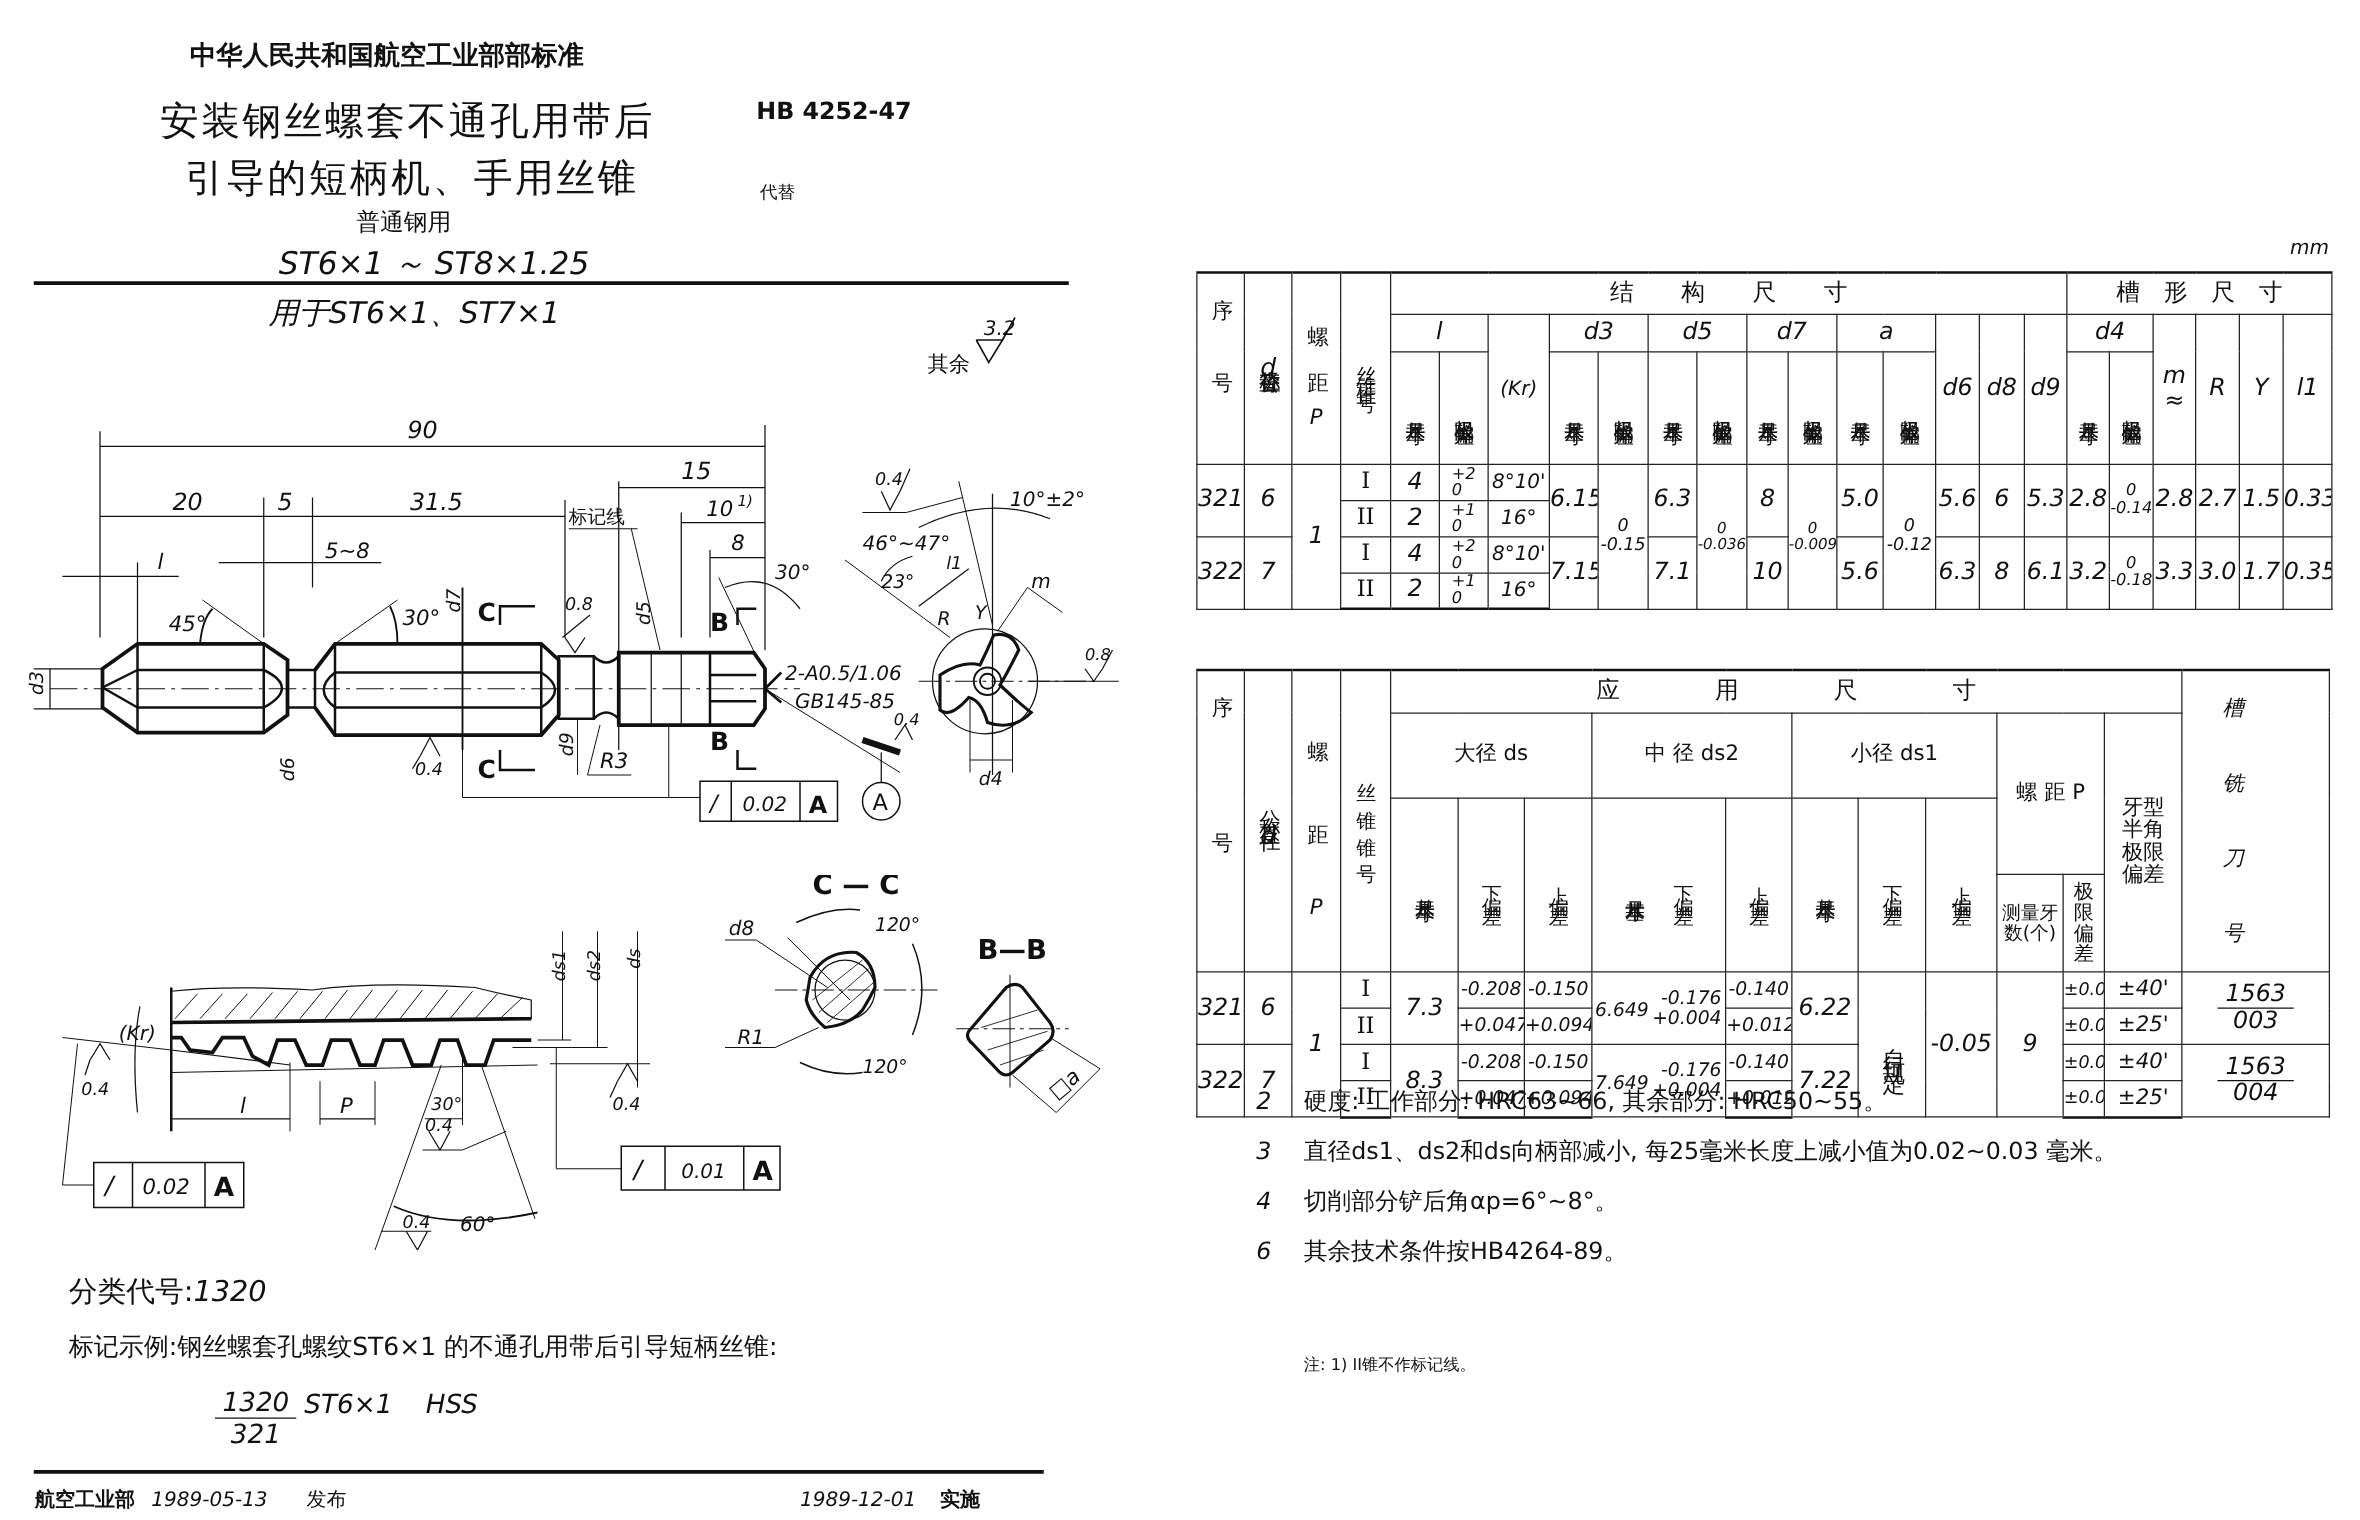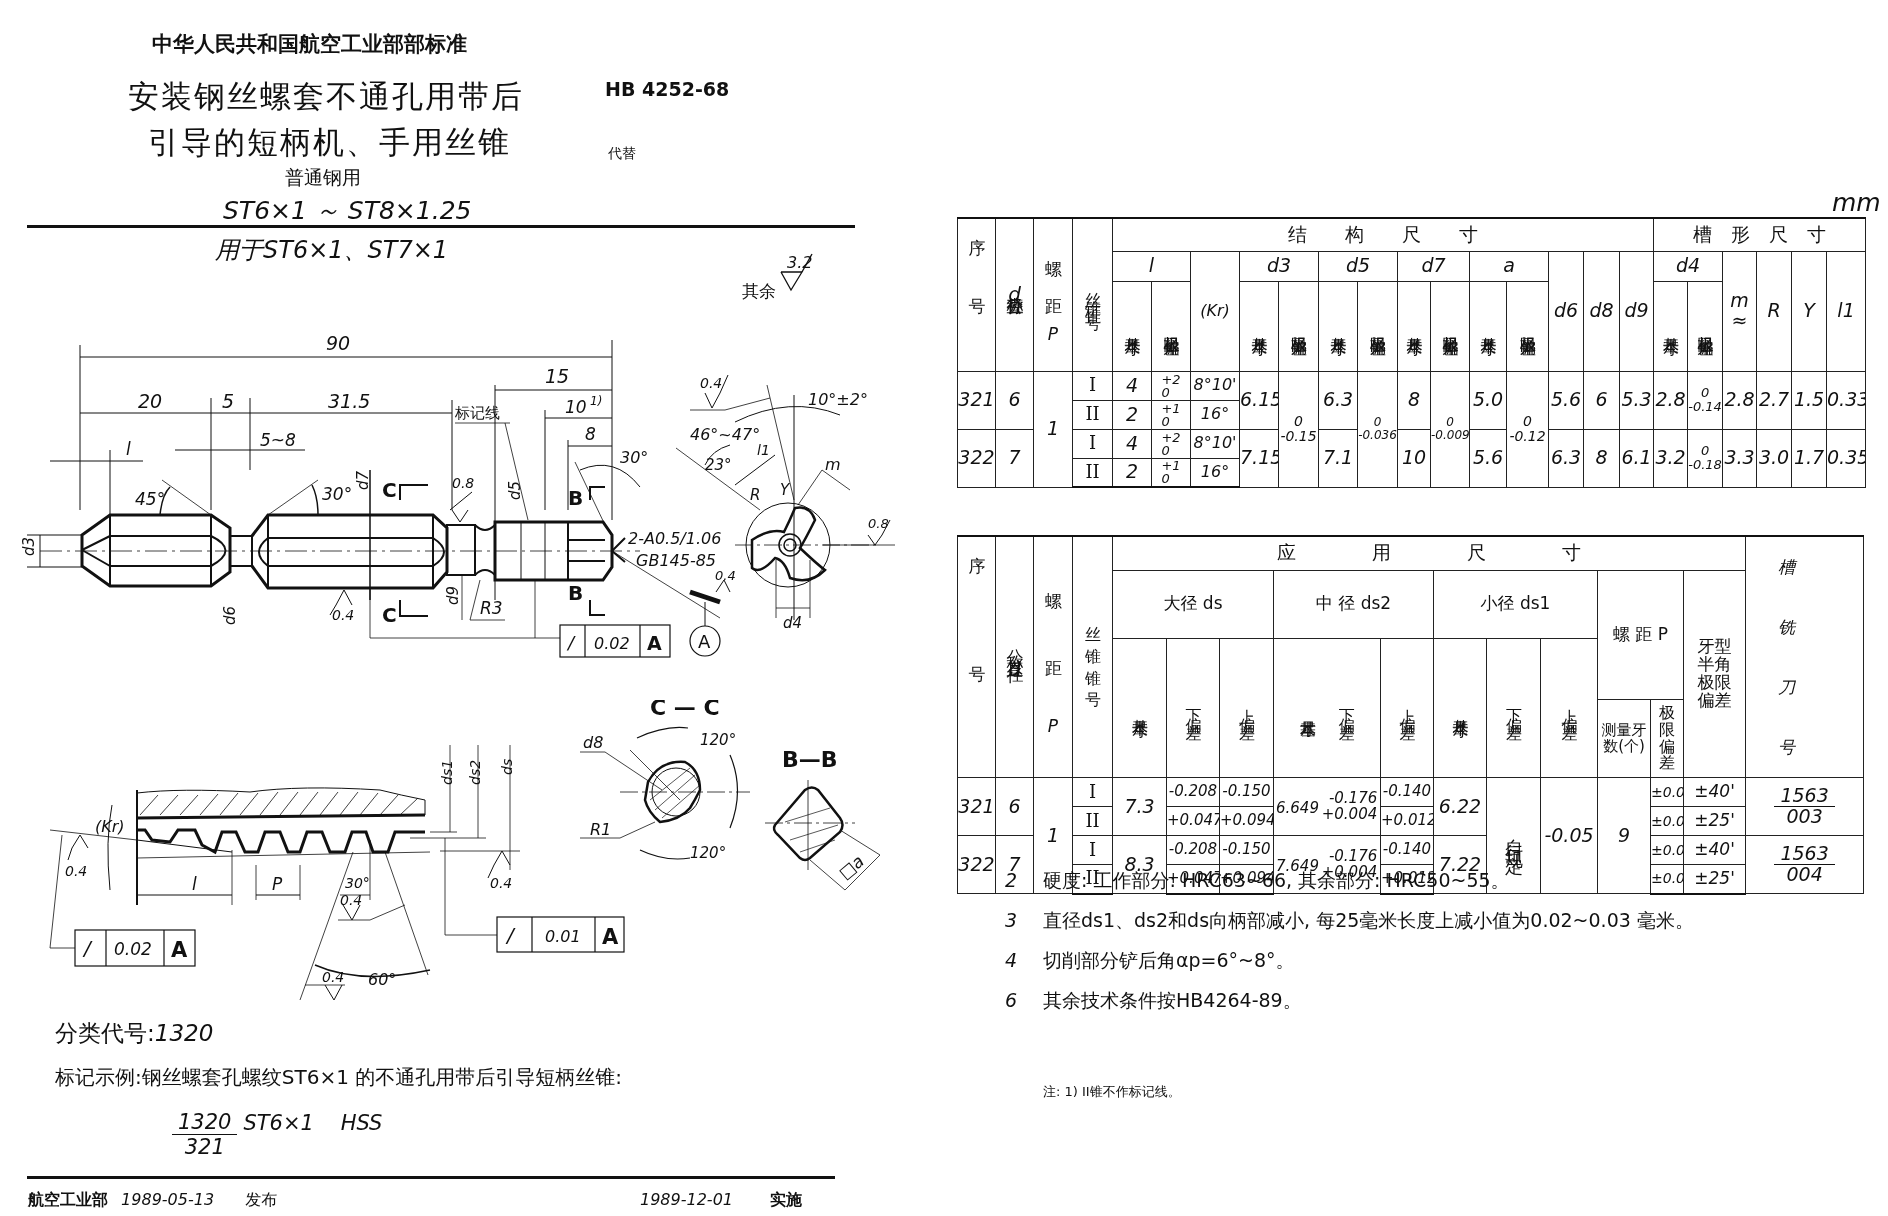--- a/index.html
+++ b/index.html
@@ -25,21 +25,21 @@
 </style>
 </head>
 <body>
 
 <div class="abs bold" style="left:152px;top:30px;font-size:21px;">中华人民共和国航空工业部部标准</div>
 <div class="abs" style="left:128px;top:76px;font-size:31px;letter-spacing:2px;">安装钢丝螺套不通孔用带后</div>
 <div class="abs" style="left:148px;top:122px;font-size:31px;letter-spacing:2px;">引导的短柄机、手用丝锥</div>
 <div class="abs" style="left:285px;top:165px;font-size:19px;">普通钢用</div>
 <div class="abs hand" style="left:223px;top:194px;font-size:25px;">ST6×1 ～ ST8×1.25</div>
 <div class="abs" style="left:605px;top:78px;font-size:19px;">
-  <span class="bold">HB 4252-68</span>
+  <span class="bold">HB 4252-47</span>
 </div>
 <div class="abs" style="left:608px;top:145px;font-size:14px;">代替</div>
 <div class="rule" style="left:27px;top:225px;width:828px;height:3px;"></div>
 <div class="abs hand" style="left:215px;top:234px;font-size:24px;">用于ST6×1、ST7×1</div>
 
 <div class="abs" style="left:742px;top:268px;font-size:17px;">
   <span style="position:relative;top:12px;">其余</span>
 </div>
 <svg class="abs" style="left:778px;top:250px;" width="56" height="50">
   <polyline points="3,22 13,40 24,22 3,22" fill="none" stroke="#111" stroke-width="1.3"></polyline>
@@ -347,24 +347,24 @@
 </div>
 
 <div class="rule" style="left:27px;top:1176px;width:808px;height:3px;"></div>
 <div class="abs" style="left:28px;top:1190px;font-size:16px;">
   <span class="bold">航空工业部</span>
   <span class="hand" style="margin-left:8px;">1989-05-13</span>
   <span style="margin-left:26px;">发布</span>
 </div>
 <div class="abs" style="left:640px;top:1190px;font-size:16px;">
   <span class="hand">1989-12-01</span>
-  <span class="bold" style="margin-left:32px;">实施</span>
-</div>
-
-<div class="abs hand" style="left:1832px;top:188px;font-size:25px;">mm</div>
+  <span class="bold" style="margin-left:14px;">实施</span>
+</div>
+
+<div class="abs hand" style="left:1832px;top:188px;font-size:16px;">mm</div>
 <table class="spec" style="left:957px;top:217px;width:906px;">
   <colgroup>
     <col style="width:38px">
       <col style="width:38px">
       <col style="width:39px">
       <col style="width:40px">
     <col style="width:39px">
       <col style="width:39px">
       <col style="width:49px">
     <col style="width:39px">

